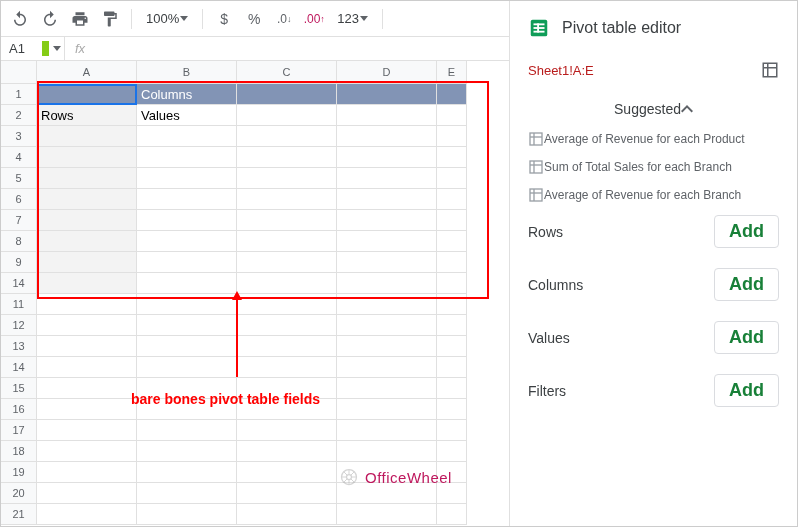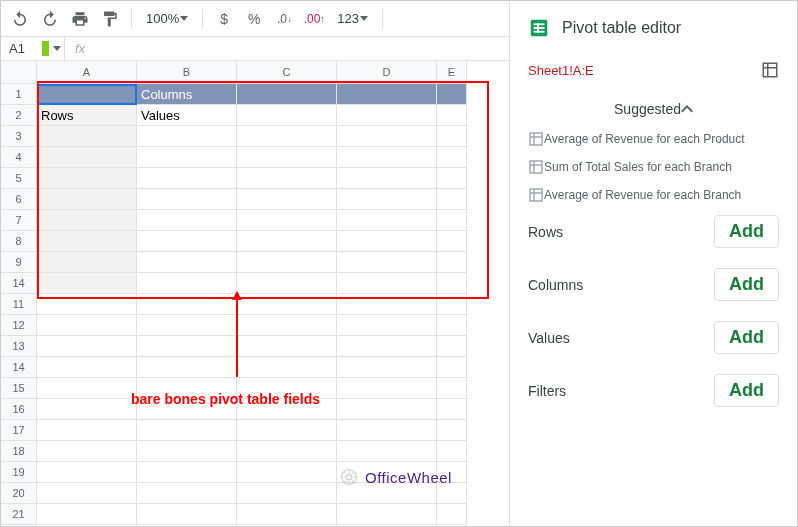--- a/index.html
+++ b/index.html
@@ -108,21 +108,21 @@
     .annotation {
       position: absolute;
       color: #ff0000;
       font-weight: bold;
       font-size: 14px;
     }
     
     .watermark {
       position: absolute;
       left: 338px; top: 466px;
-      color: #4c1d95;
+      color: #be185d;
       font-size: 15px;
       display: flex; align-items: center; gap: 6px;
       letter-spacing: 0.5px;
     }
     .watermark svg { opacity: 0.5; }
     
     .editor-panel {
       position: absolute;
       top: 0; right: 0; bottom: 0;
       width: 288px;

